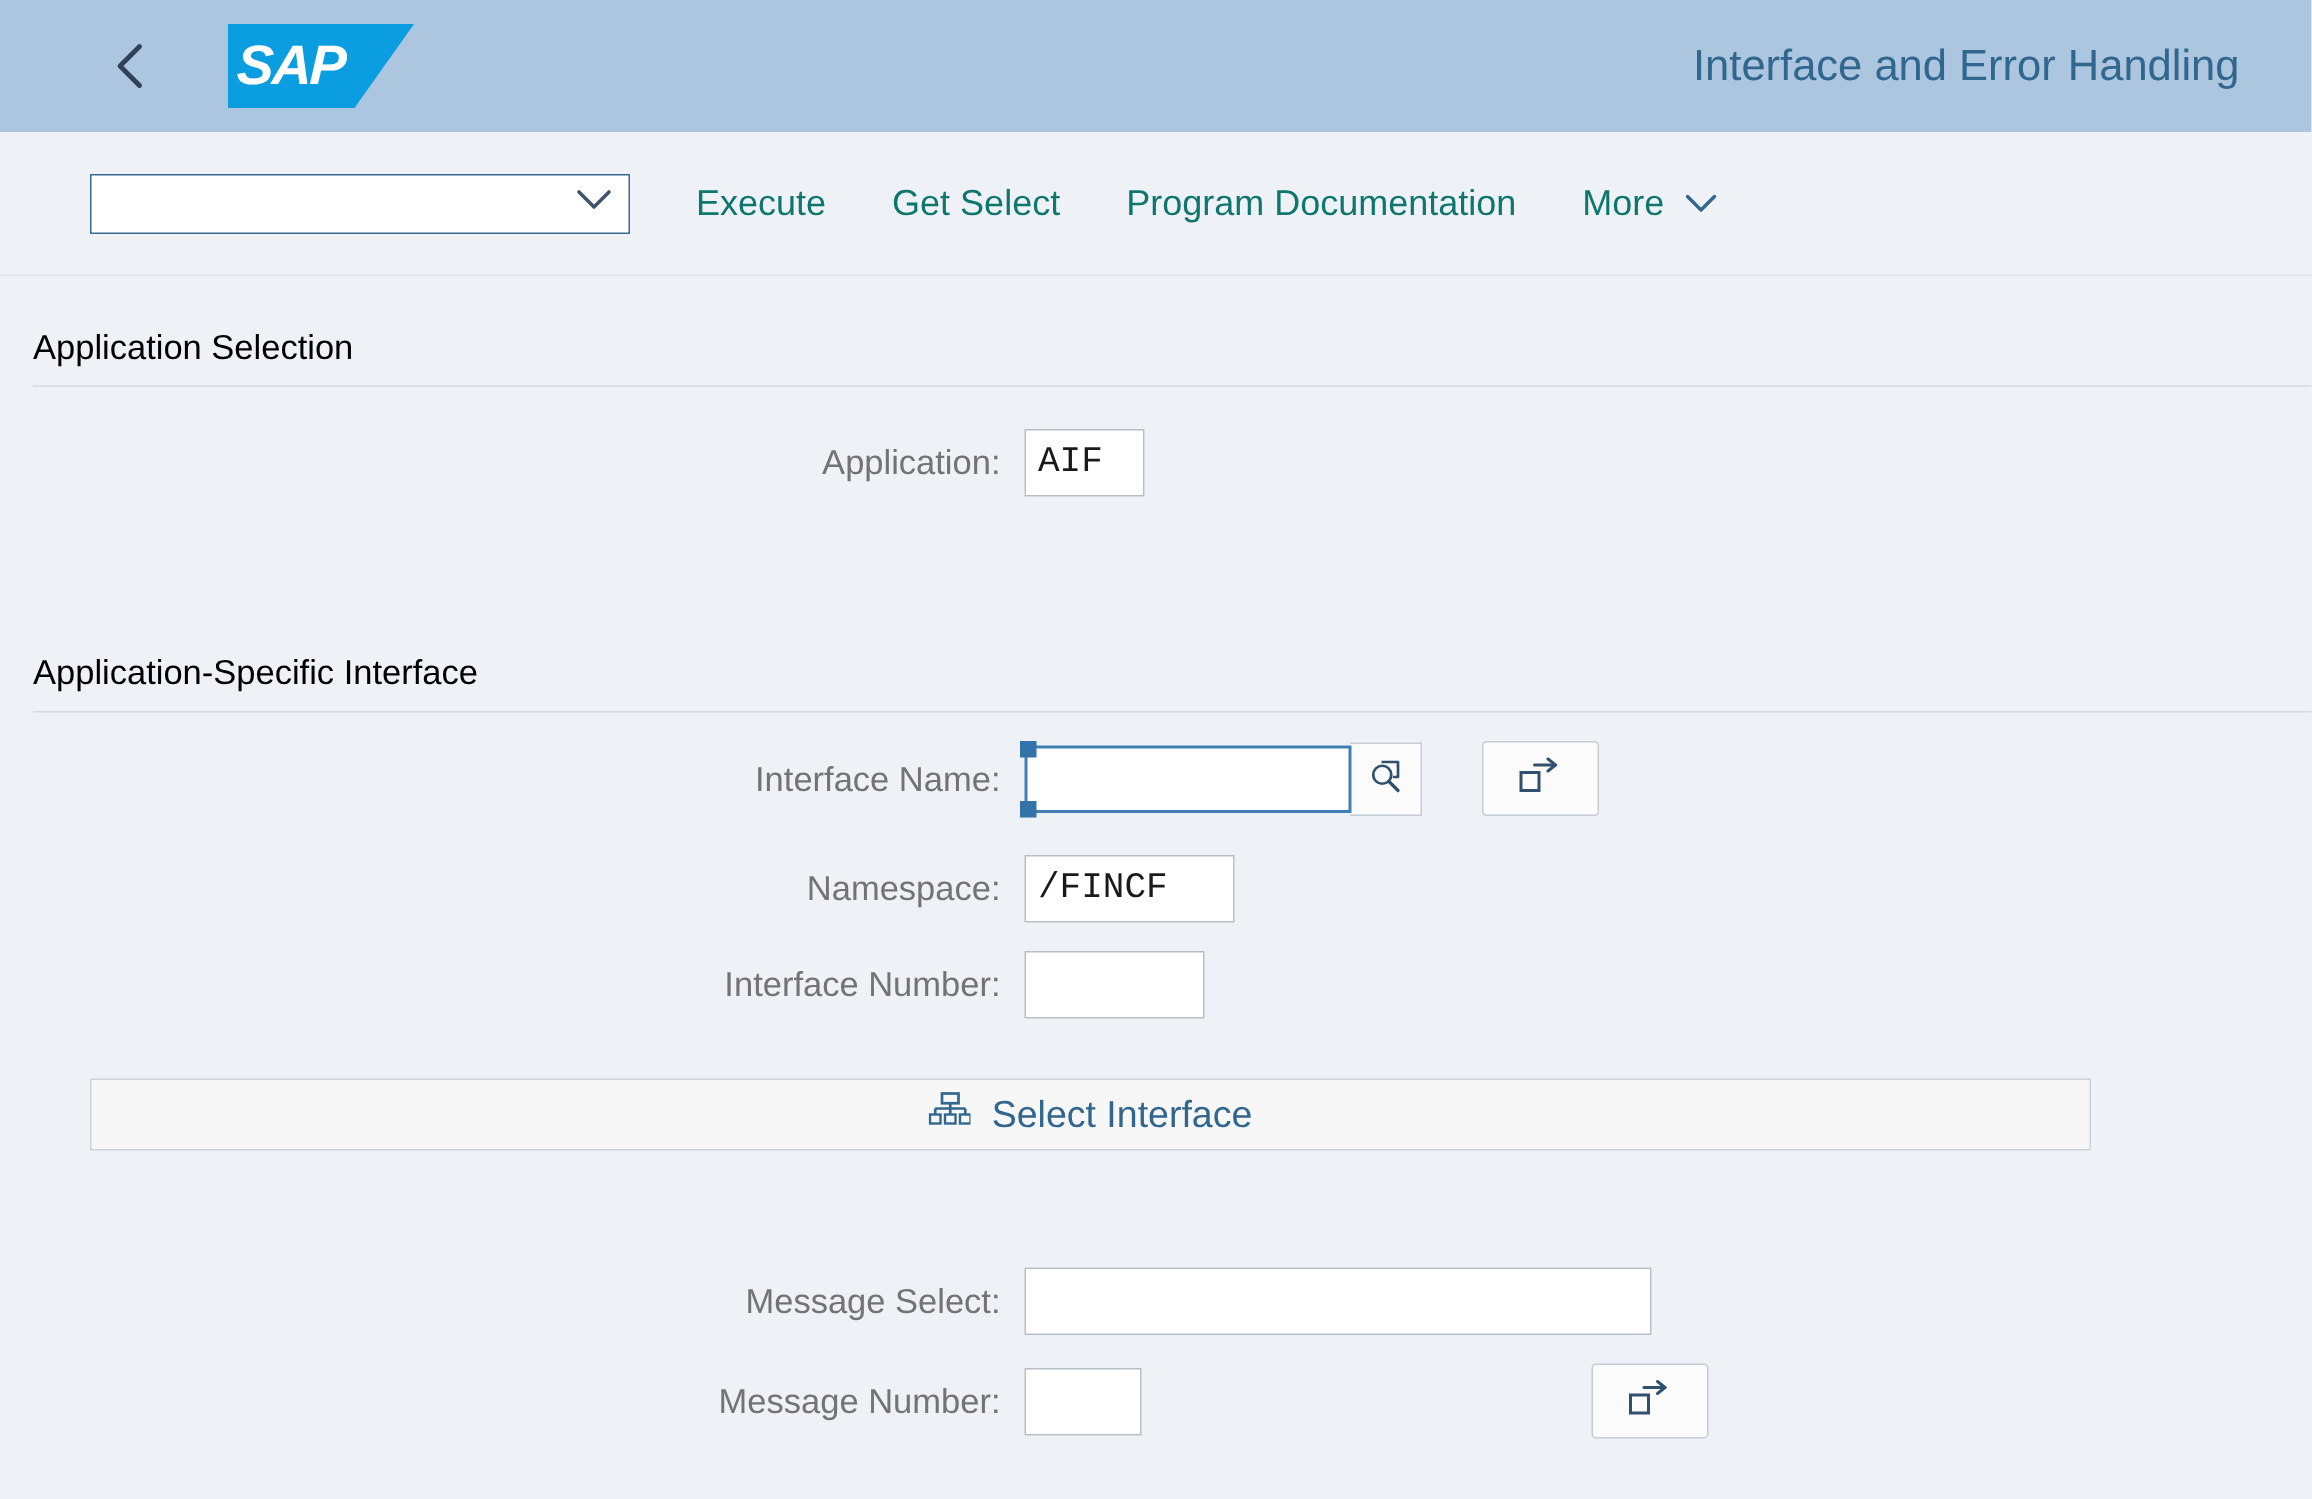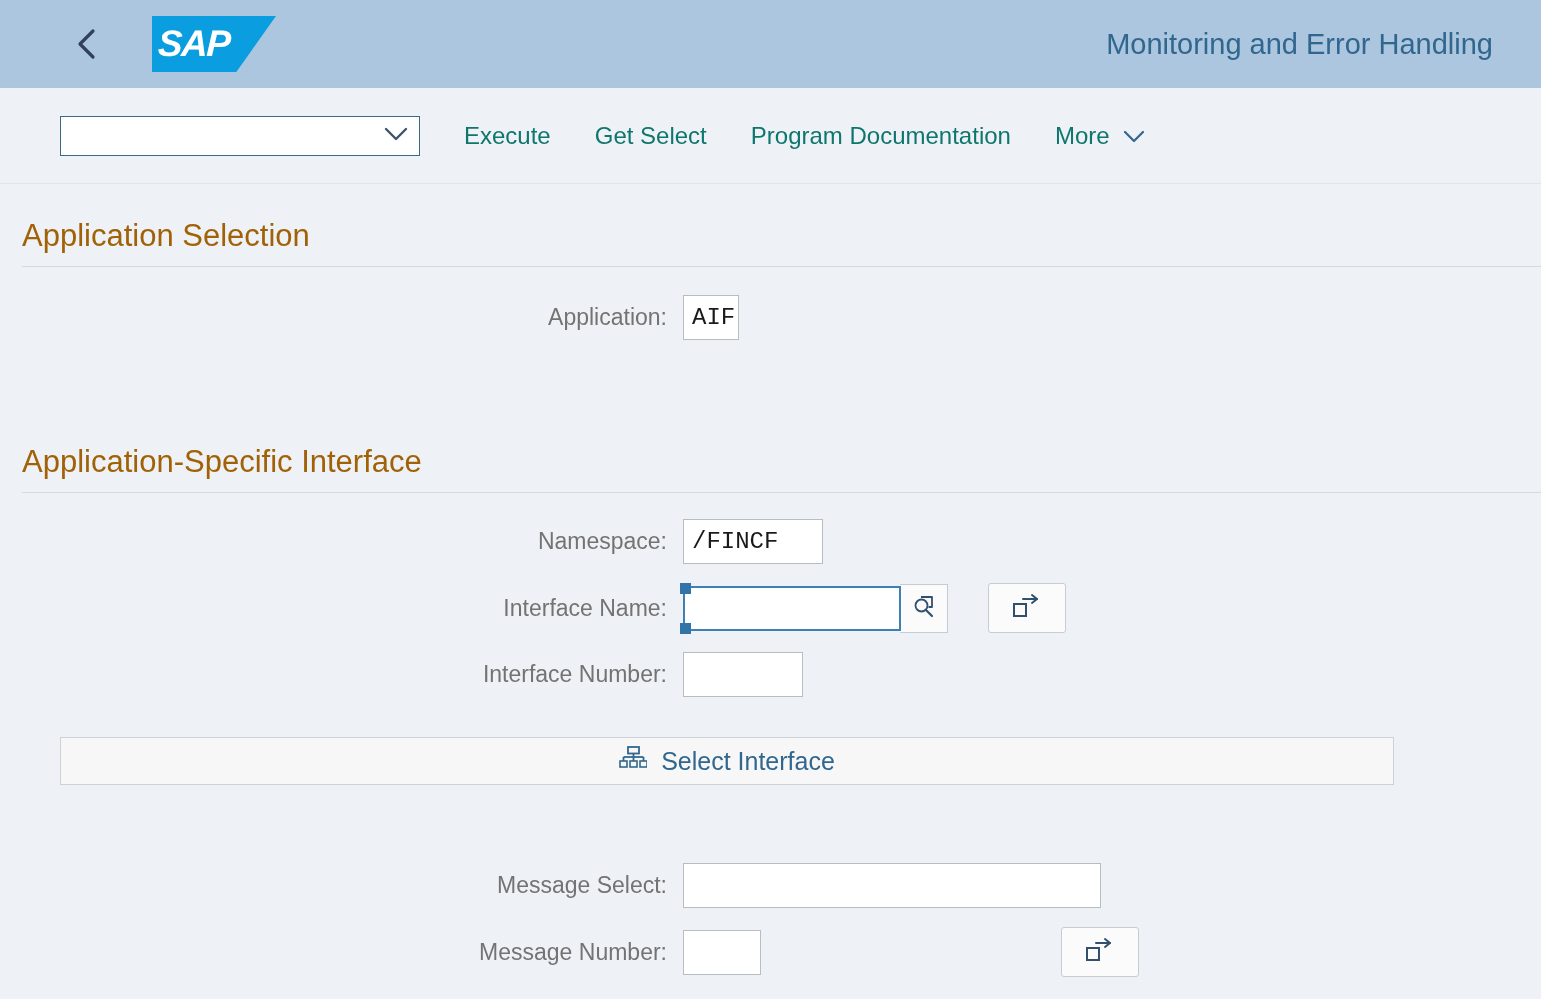--- a/index.html
+++ b/index.html
@@ -92,22 +92,22 @@
     display: flex;
     align-items: center;
     gap: 12px;
   }
   .tb-link:first-of-type { margin-left: 44px; }
 
   
   .content { padding: 0; }
 
   .section-title {
-    font-size: 31px;
-    color: #a16207;
+    font-size: 23px;
+    color: #000000;
     margin: 34px 0 0 22px;
     padding-bottom: 12px;
   }
   .section-rule {
     height: 1px;
     background: #d4dae1;
     margin: 0 0 0 22px;
   }
 
   .form-row {
@@ -127,21 +127,21 @@
     height: 45px;
     background: #ffffff;
     border: 1px solid #b6bdc4;
     font-family: "Liberation Mono", monospace;
     font-size: 24px;
     color: #1a1a1a;
     display: flex;
     align-items: center;
     padding: 0 8px;
   }
-  .field.w-app   { width: 56px; }
+  .field.w-app   { width: 80px; }
   .field.w-ns    { width: 140px; }
   .field.w-iname { width: 218px; }
   .field.w-iver  { width: 120px; }
   .field.w-mclass{ width: 418px; }
   .field.w-mnum  { width: 78px; }
 
   
   .focus-wrap { position: relative; display: inline-block; }
   .focus-wrap .field { border: 2px solid #3f7fb3; }
   .focus-wrap .corner {
@@ -197,21 +197,21 @@
     <span>
       <svg width="30" height="34" viewBox="0 0 30 34" fill="none">
         <path d="M21 4 L8 17 L21 30" stroke="#31415a" stroke-width="3.2" stroke-linecap="round" stroke-linejoin="round"></path>
       </svg>
     </span>
   </div>
   <div class="sap-logo">
     <div class="shape"></div>
     <div class="word">SAP</div>
   </div>
-  <div class="header-title">Monitoring and Error Handling</div>
+  <div class="header-title">Interface and Error Handling</div>
 </div>
 
 <div class="toolbar">
   <div class="variant-select">
     <span class="value"></span>
     <span>
       <svg width="26" height="16" viewBox="0 0 26 16" fill="none">
         <path d="M3 3 L13 13 L23 3" stroke="#3e546b" stroke-width="2.4" stroke-linecap="round" stroke-linejoin="round"></path>
       </svg>
     </span>
@@ -243,25 +243,20 @@
 
   <div class="form-row" style="margin-top:28px;">
     <div class="label">Application:</div>
     <div class="field w-app">AIF</div>
   </div>
 
   <div class="block-gap-lg"></div>
 
   <div class="section-title">Application-Specific Interface</div>
   <div class="section-rule"></div>
-
-  <div class="form-row" style="margin-top:26px;">
-    <div class="label">Namespace:</div>
-    <div class="field w-ns">/FINCF</div>
-  </div>
 
   <div class="form-row" style="margin-top:19px;">
     <div class="label">Interface Name:</div>
     <div class="focus-wrap">
       <div class="field w-iname"></div>
       <span class="corner c-tl"></span>
       <span class="corner c-bl"></span>
     </div>
     <div class="vh-button">
       <span>
@@ -277,20 +272,25 @@
       <span>
         <svg width="32" height="26" viewBox="0 0 32 26" fill="none">
           <rect x="3" y="11" width="12" height="12" stroke="#31506e" stroke-width="2"></rect>
           <path d="M12 6 H26" stroke="#31506e" stroke-width="2" stroke-linecap="round"></path>
           <path d="M21 2 L26 6 L21 10" stroke="#31506e" stroke-width="2" stroke-linecap="round" stroke-linejoin="round"></path>
         </svg>
       </span>
     </div>
   </div>
 
+  <div class="form-row" style="margin-top:26px;">
+    <div class="label">Namespace:</div>
+    <div class="field w-ns">/FINCF</div>
+  </div>
+
   <div class="form-row" style="margin-top:19px;">
     <div class="label">Interface Number:</div>
     <div class="field w-iver"></div>
   </div>
 
   <div class="select-interface-btn">
     <span>
       <svg width="28" height="28" viewBox="0 0 28 28" fill="none">
         <rect x="9" y="3" width="11" height="6.5" stroke="#31678e" stroke-width="1.8"></rect>
         <path d="M14.5 9.5 V13" stroke="#31678e" stroke-width="1.8"></path>

